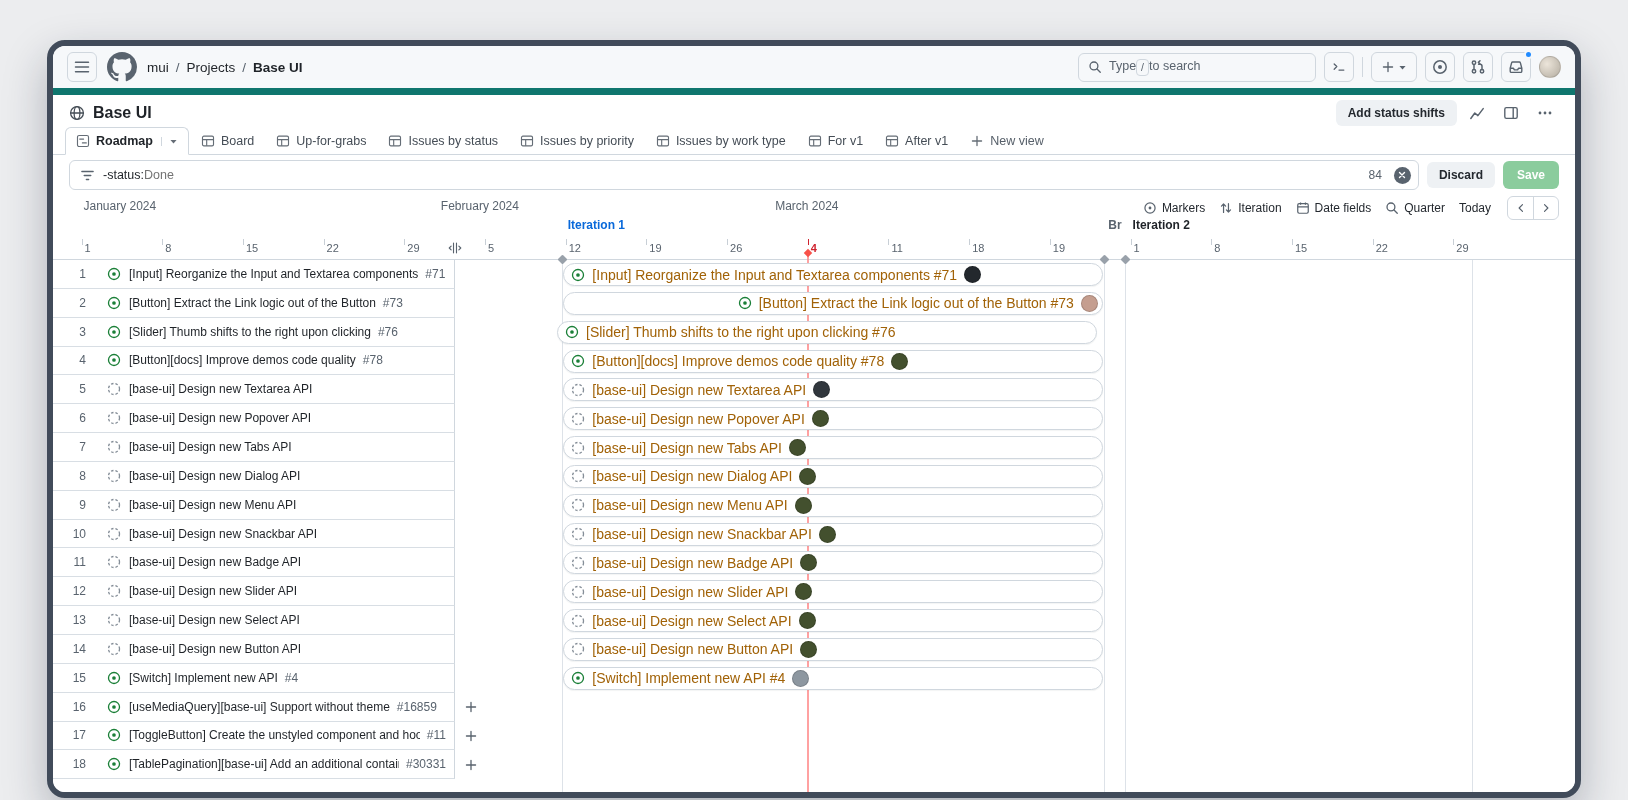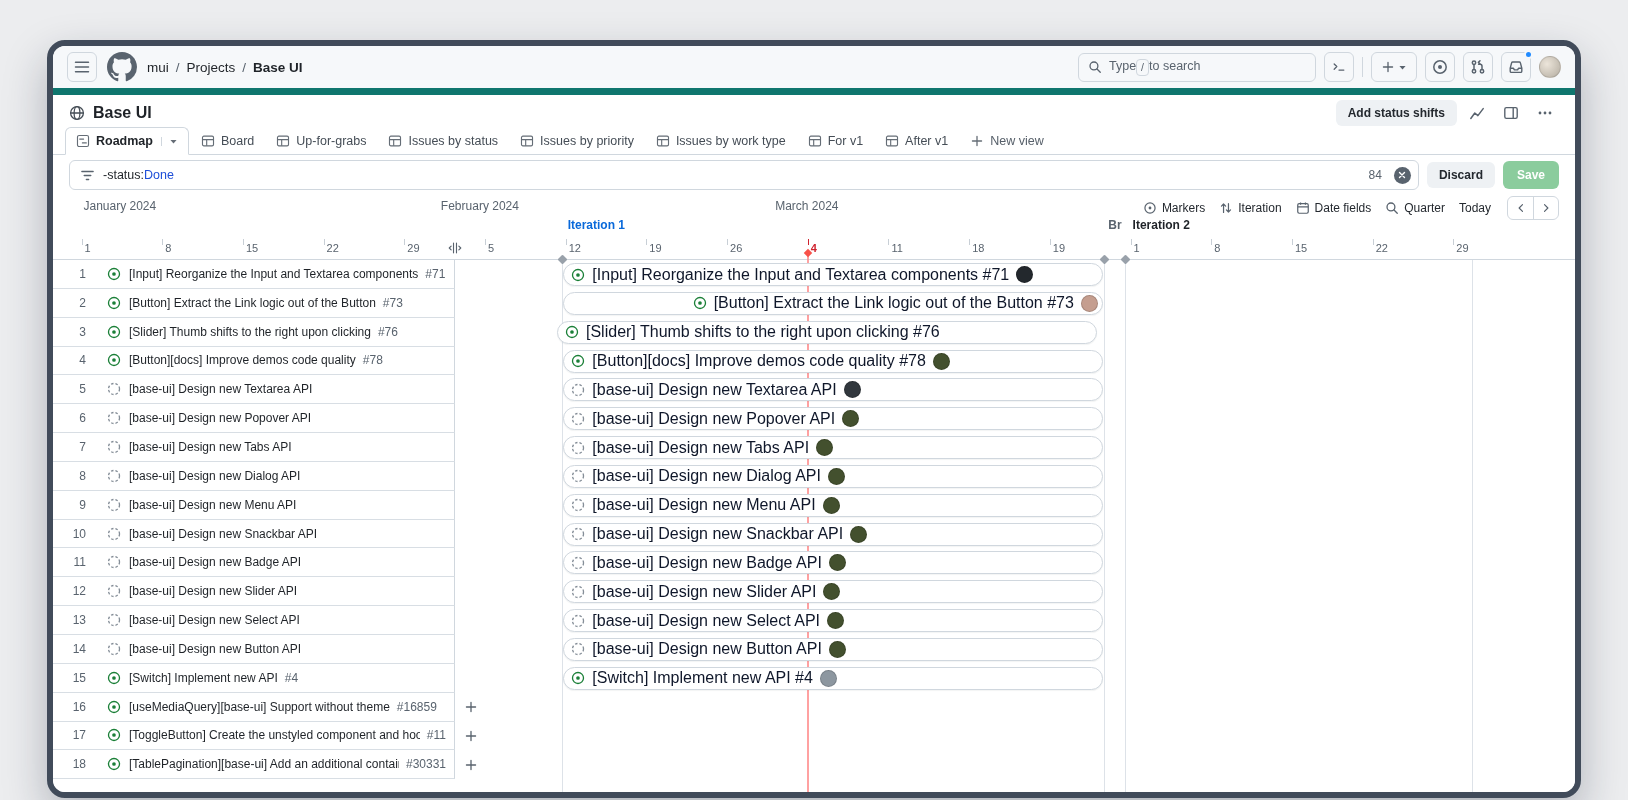--- a/index.html
+++ b/index.html
@@ -44,21 +44,21 @@
   .tab .icon{color:#656d76}
   .tab.active{border:1px solid #d0d7de;border-bottom-color:#fff;border-radius:6px 6px 0 0;font-weight:700;color:#1f2328;margin-bottom:-1px;background:#fff;height:28px}
   .tab-caret{margin-left:2px;padding-left:7px;border-left:1px solid #d0d7de}
   .tab.new-view{color:#57606a}
 
   
   .filter-bar{display:flex;align-items:center;gap:8px;padding:5px 16px;height:40px;background:#fff;flex:none}
   .filter-input{flex:1;height:30px;border:1px solid #d0d7de;border-radius:6px;display:flex;align-items:center;gap:8px;padding:0 7px 0 10px;background:#fff}
   .fq{font-size:12.5px;white-space:nowrap}
   .fq-key{color:#1f2328}
-  .fq-val{color:#1d4ed8}
+  .fq-val{color:#737373}
   .fspacer{flex:1}
   .fcount{font-size:12px;color:#59636e}
   .fclear{width:17px;height:17px;border-radius:50%;background:#59636e;display:inline-flex;align-items:center;justify-content:center;flex:none;margin-left:4px}
   .save-btn{height:28px;padding:0 14px;border-radius:6px;background:#2da44e;opacity:.55;color:#fff;font-size:12px;font-weight:600}
 
   
   .roadmap{position:relative;flex:1;background:#fff;overflow:hidden}
   .rm-header{position:relative;height:65px;border-bottom:1px solid #d0d7de}
   .months-row{position:absolute;left:0;top:3px;height:18px;width:100%}
   .month-label{position:absolute;top:1px;font-size:12px;color:#59636e;white-space:nowrap}
@@ -82,21 +82,21 @@
   .today-line{position:absolute;top:56px;bottom:0;width:2px;margin-left:-1px;background:rgba(255,129,130,.75);z-index:1}
   .today-line::before{content:'';position:absolute;top:-1px;left:-2px;width:6px;height:6px;background:#f85149;transform:rotate(45deg)}
 
   .rm-row{position:relative;height:28.85px}
   .row-left{position:absolute;left:0;top:0;width:402px;height:100%;background:#fff;border-right:1px solid #d0d7de;border-bottom:1px solid #d8dee4;display:flex;align-items:center;z-index:3}
   .row-num{width:33px;text-align:right;font-size:12px;color:#59636e;flex:none}
   .row-icon{margin-left:21px}
   .row-title{margin-left:8px;font-size:12px;color:#1f2328;white-space:nowrap;overflow:hidden;flex:0 1 auto;min-width:0}
   .row-issue{margin-left:7px;padding-right:8px;font-size:12px;color:#59636e;flex:none}
   .bar{position:absolute;top:3px;height:23px;background:#fff;border:1px solid #d0d7de;border-radius:12px;display:flex;align-items:center;gap:7px;padding:0 4px 0 7px;z-index:2;box-shadow:0 1px 1px rgba(27,31,36,.05)}
-  .bar-title{font-size:16px;color:#0f172a;white-space:nowrap}
+  .bar-title{font-size:14px;color:#a16207;white-space:nowrap}
   .avatar{width:17px;height:17px;border-radius:50%;flex:none;border:1px solid rgba(0,0,0,.15)}
   .add-btn{position:absolute;left:406px;top:3px;width:24px;height:23px;border-radius:6px;display:inline-flex;align-items:center;justify-content:center;color:#57606a;z-index:2}
 </style>
 </head>
 <body>
 
 <div class="page">
   <div class="window">
 
     <header class="gh-header">

